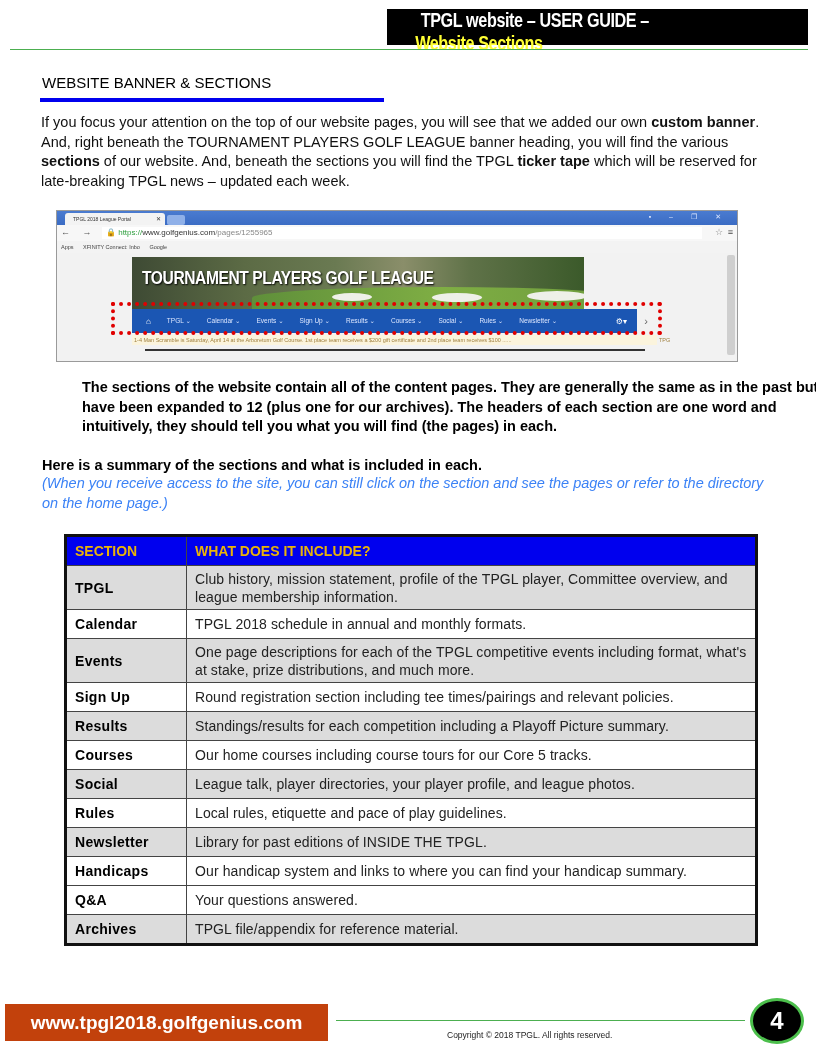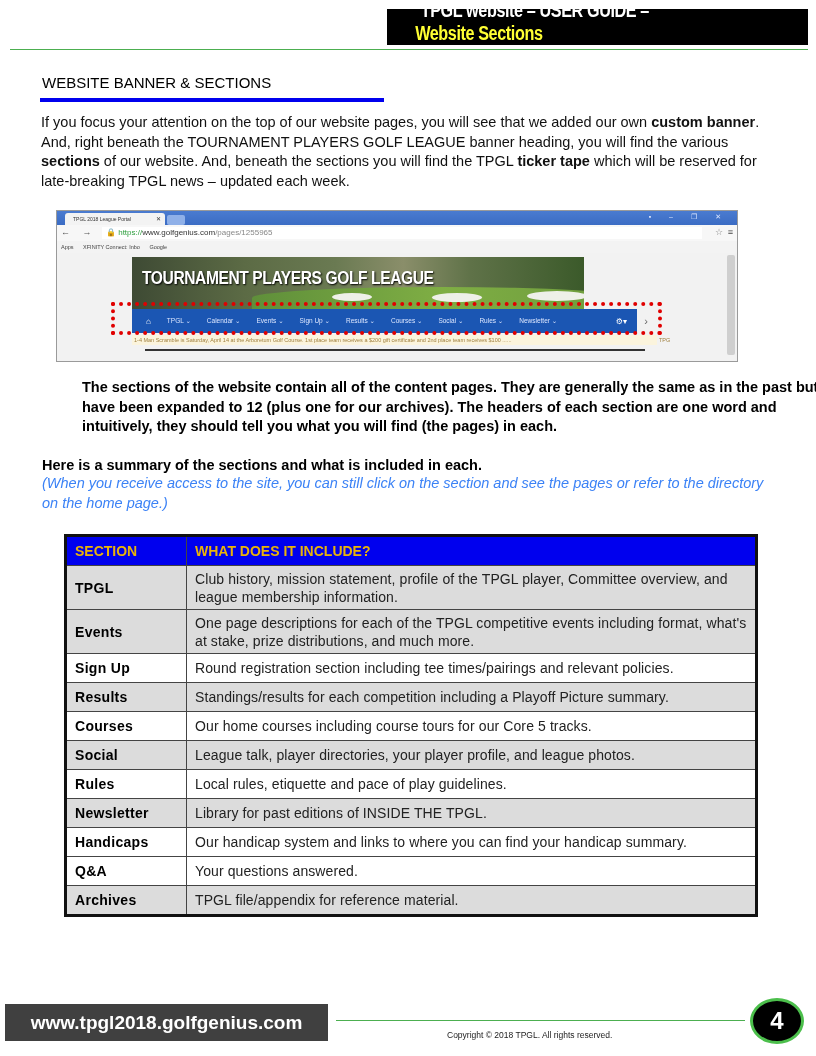--- a/index.html
+++ b/index.html
@@ -1,17 +1,17 @@
 <!DOCTYPE html>
 <html><head>
 <meta charset="utf-8">
 <style>
   html, body { margin:0; padding:0; }
   body { width:816px; height:1056px; position:relative; background:#ffffff; font-family:"Liberation Sans", sans-serif; color:#000; overflow:hidden; }
-  .hdr-box { position:absolute; left:387px; top:9px; width:421px; height:36px; background:#000; display:flex; align-items:flex-end; justify-content:center; }
+  .hdr-box { position:absolute; left:387px; top:9px; width:421px; height:36px; background:#000; display:flex; align-items:flex-start; justify-content:center; }
   .hdr-box span { font-family:"Liberation Sans", sans-serif; font-weight:bold; font-size:20px; letter-spacing:-0.5px; transform:scaleX(0.9); display:inline-block; }
   .hdr-white { color:#fff; }
   .hdr-yellow { color:#ffff33; }
   .hdr-line { position:absolute; left:10px; top:49px; width:798px; height:1px; background:#4caf50; }
 
   .sec-title { position:absolute; left:42px; top:74px; font-size:15px; }
   .sec-underline { position:absolute; left:40px; top:98px; width:344px; height:4px; background:#0000ee; }
 
   .intro { position:absolute; left:41px; top:113px; width:740px; font-size:14.5px; line-height:19.5px; color:#111; }
 
@@ -59,21 +59,21 @@
   table.sections { position:absolute; left:64px; top:534px; width:694px; border-collapse:collapse; border:3px solid #111; font-size:14px; }
   table.sections th, table.sections td { border:1px solid #444; padding:0 8px; text-align:left; vertical-align:middle; }
   table.sections th { background:#0000ee; color:#eab308; font-weight:bold; height:28px; }
   table.sections td.sec { width:103px; font-weight:bold; letter-spacing:0.3px; }
   table.sections td.desc { color:#222; letter-spacing:0.1px; line-height:18px; }
   table.sections tr.gray td { background:#dcdcdc; }
   table.sections tr.white td { background:#ffffff; }
   table.sections tr.single td { height:28px; }
   table.sections tr.double td { height:43px; }
 
-  .url-box { position:absolute; left:5px; top:1004px; width:323px; height:37px; background:#404040; display:flex; align-items:center; justify-content:center; }
+  .url-box { position:absolute; left:5px; top:1004px; width:323px; height:37px; background:#c2410c; display:flex; align-items:center; justify-content:center; }
   .url-box span { color:#fff; font-weight:bold; font-size:19px; }
   .footer-line { position:absolute; left:336px; top:1020px; width:409px; height:1px; background:#4caf50; }
   .copyright { position:absolute; left:447px; top:1030px; font-size:8.5px; color:#222;text-align:center; }
   .page-num { position:absolute; left:750px; top:998px; width:54px; height:46px; border-radius:50%; background:#000; border:3px solid #4cbf4c; box-sizing:border-box; display:flex; align-items:center; justify-content:center; color:#fff; font-weight:bold; font-size:24px; }
 </style>
 </head>
 <body>
 
 <div class="hdr-box">
   <span><span class="hdr-white">TPGL website – USER GUIDE – </span><span class="hdr-yellow">Website Sections</span></span>
@@ -140,20 +140,24 @@
     <tr>
       <th>SECTION</th>
       <th>WHAT DOES IT INCLUDE?</th>
     </tr>
   </thead>
   <tbody>
     <tr class="gray double">
         <td class="sec">TPGL</td>
         <td class="desc">Club history, mission statement, profile of the TPGL player, Committee overview, and league membership information.</td>
       </tr>
+    <tr class="white single">
+        <td class="sec">Calendar</td>
+        <td class="desc">TPGL 2018 schedule in annual and monthly formats.</td>
+      </tr>
     <tr class="gray double">
         <td class="sec">Events</td>
         <td class="desc">One page descriptions for each of the TPGL competitive events including format, what's at stake, prize distributions, and much more.</td>
       </tr>
     <tr class="white single">
         <td class="sec">Sign Up</td>
         <td class="desc">Round registration section including tee times/pairings and relevant policies.</td>
       </tr>
     <tr class="gray single">
         <td class="sec">Results</td>

